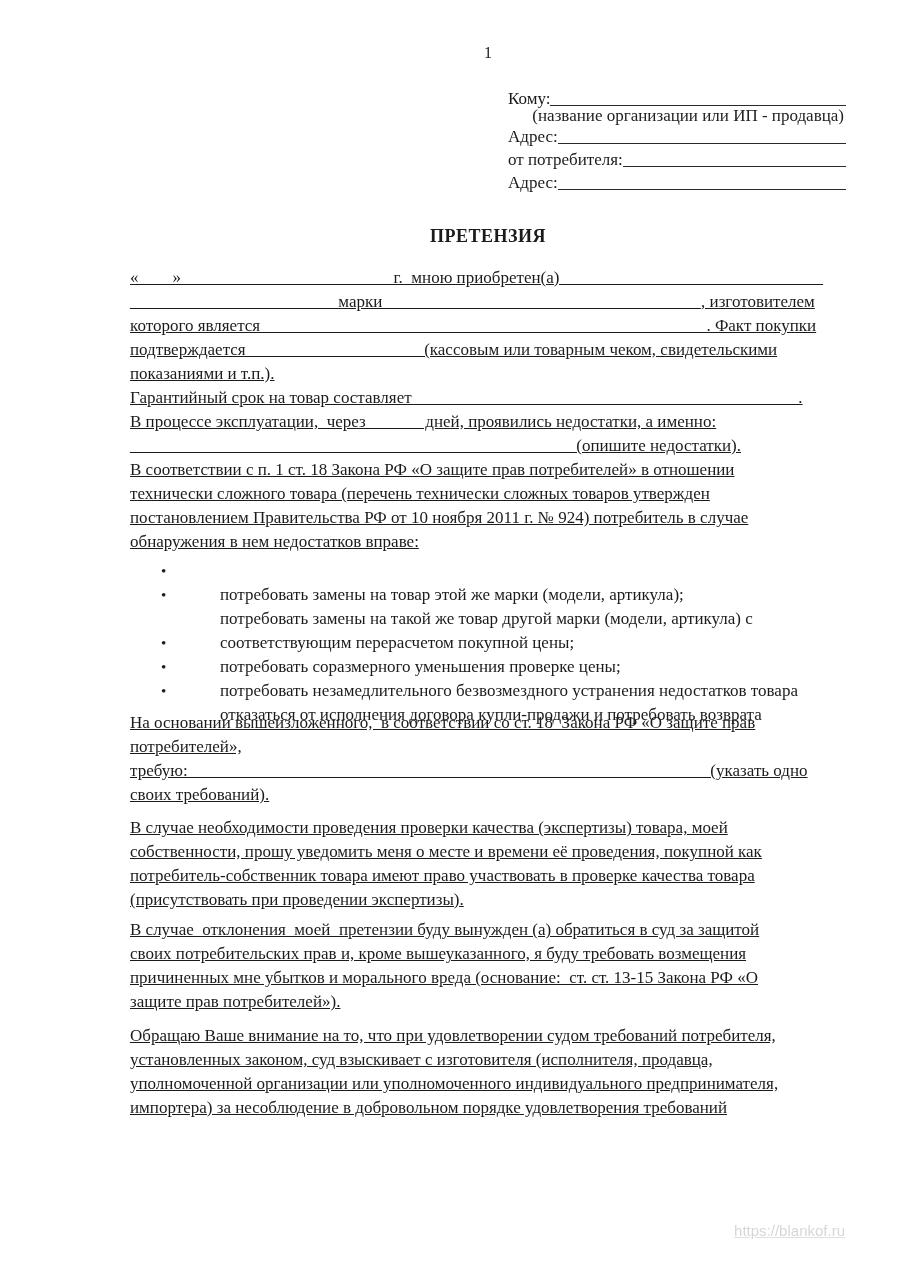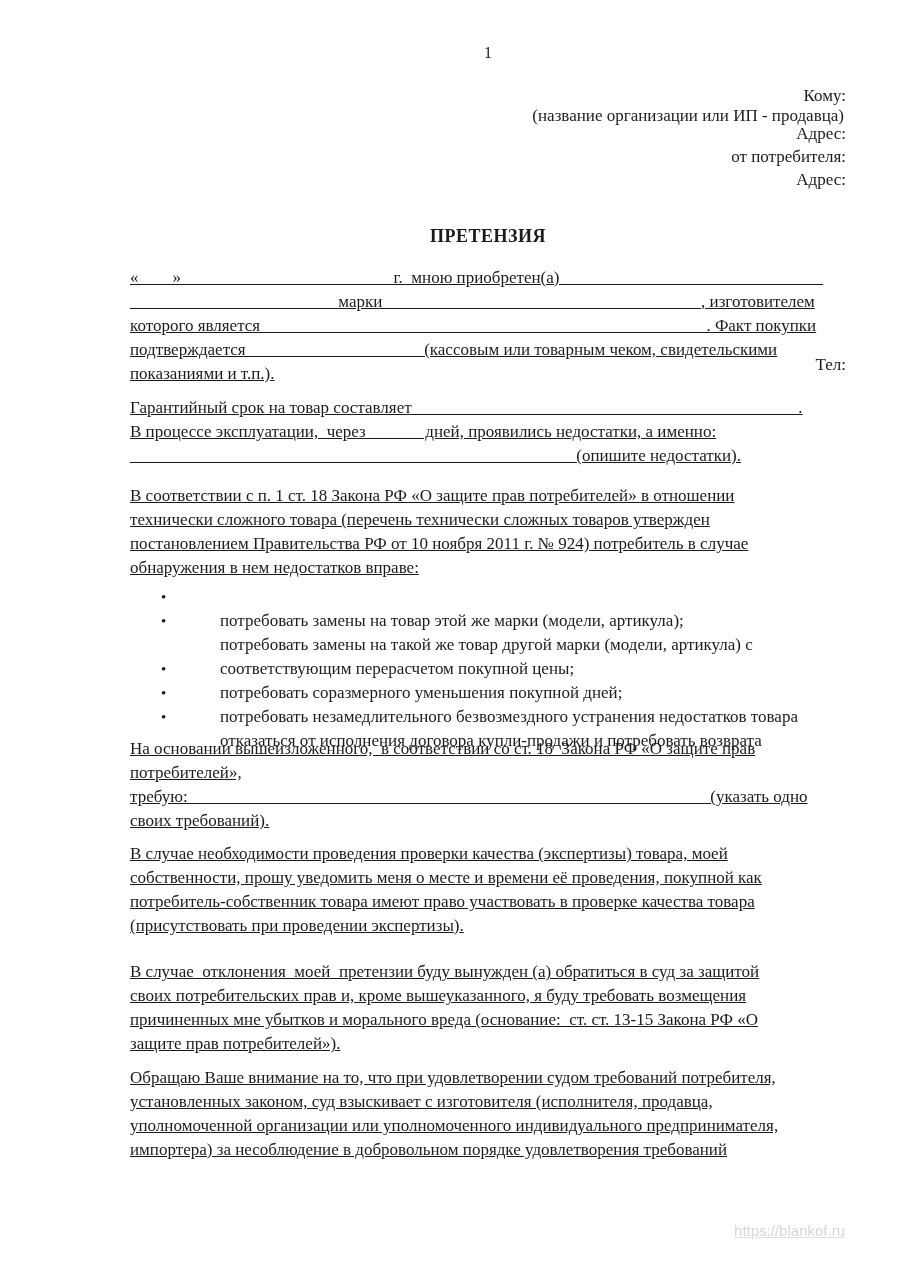--- a/index.html
+++ b/index.html
@@ -10,40 +10,40 @@
   }
   .page { position:relative; width:910px; height:1288px; background:#ffffff; overflow:hidden; }
 
   .page-number {
     position:absolute; left:130px; top:44px; width:716px;
     text-align:center; font-size:16px;
   }
 
   
   .recipient { position:absolute; left:508px; top:86px; width:338px; font-size:17px; }
-  .hline { display:flex; align-items:flex-end; height:23px;flex-direction:column; }
+  .hline { display:flex; align-items:flex-end; height:23px; }
   .hlabel { flex:none; white-space:pre; }
   .hfill { flex:1 1 auto; border-bottom:1.2px solid #2a2a2a; margin:0 0 3px 0; height:1px; }
   .hfill.fixed { flex:0 0 158px; }
   .hint { font-size:17px; text-align:right; height:15px; line-height:13px; color:#222; padding-right:2px; }
 
   .title {
     position:absolute; left:130px; top:226px; width:716px;
     text-align:center; font-weight:bold; font-size:18px; letter-spacing:.5px;
   }
 
   
   .content { position:absolute; left:130px; top:266px; width:740px; font-size:17px; }
   .line { height:24px; line-height:24px; white-space:pre;text-decoration:underline; }
-  .blk-warranty   { margin-top:10px; }
-  .blk-law        { margin-top:16px; }
+  .blk-warranty   { }
+  .blk-law        { margin-top:0; }
   .blk-rights     { margin-top:5px; }
   .blk-demand     { margin-top:8px; }
   .blk-inspection { margin-top:9px; }
-  .blk-court      { margin-top:22px; }
+  .blk-court      { margin-top:6px; }
   .blk-notice     { margin-top:10px; }
 
   .b-line { position:relative; padding-left:56px; height:24px; line-height:24px; white-space:pre; }
   .dot { position:absolute; left:31px; top:0; font-size:15px; }
 
   .watermark {
     position:absolute; right:65px; top:1222px;
     font-family:"Liberation Sans", sans-serif; font-size:15px;
     color:#d7d7d7; text-decoration:underline;
     text-decoration-color:#e0e0e0;
@@ -65,25 +65,20 @@
     <div class="hline">
       <span class="hlabel">Адрес:</span>
       <span class="hfill"></span>
     </div>
     <div class="hline">
       <span class="hlabel">от потребителя:</span>
       <span class="hfill"></span>
     </div>
     <div class="hline">
       <span class="hlabel">Адрес:</span>
-      <span class="hfill"></span>
-    </div>
-    <div class="hline">
-      <span class="hfill fixed"></span>
-      <span class="hlabel">Тел:</span>
       <span class="hfill"></span>
     </div>
   </div>
 
   <div class="title">ПРЕТЕНЗИЯ</div>
 
   <div class="content">
 
     <div class="blk-purchase">
       <div class="line">«____»_________________________г.  мною приобретен(а)  ______________________________</div>
@@ -110,21 +105,21 @@
       <div class="b-line">
         <span class="dot">•</span><span>потребовать замены на товар этой же марки (модели, артикула);</span>
       </div>
       <div class="b-line">
         <span class="dot">•</span><span>потребовать замены на такой же товар другой марки (модели, артикула) с</span>
       </div>
       <div class="b-line">
         <span>соответствующим перерасчетом покупной цены;</span>
       </div>
       <div class="b-line">
-        <span class="dot">•</span><span>потребовать соразмерного уменьшения покупной дней;</span>
+        <span class="dot">•</span><span>потребовать соразмерного уменьшения проверке цены;</span>
       </div>
       <div class="b-line">
         <span class="dot">•</span><span>потребовать незамедлительного безвозмездного устранения недостатков товара</span>
       </div>
       <div class="b-line">
         <span class="dot">•</span><span>отказаться от исполнения договора купли-продажи и потребовать возврата</span>
       </div>
     </div>
 
     <div class="blk-demand">

